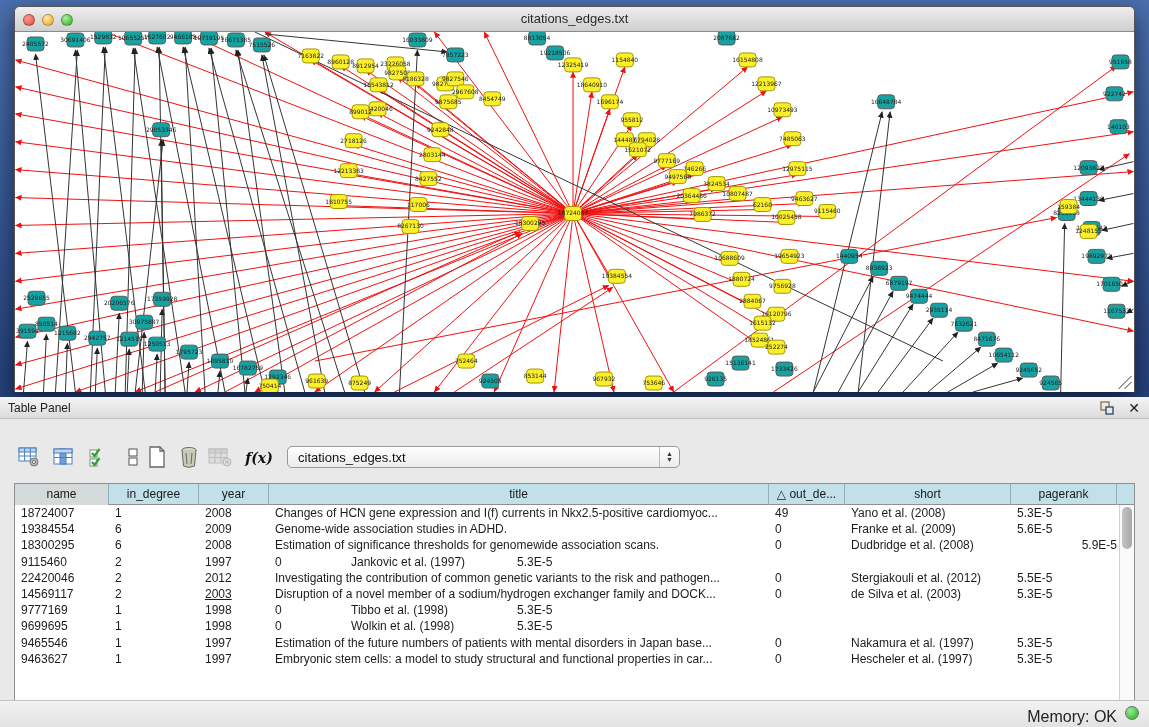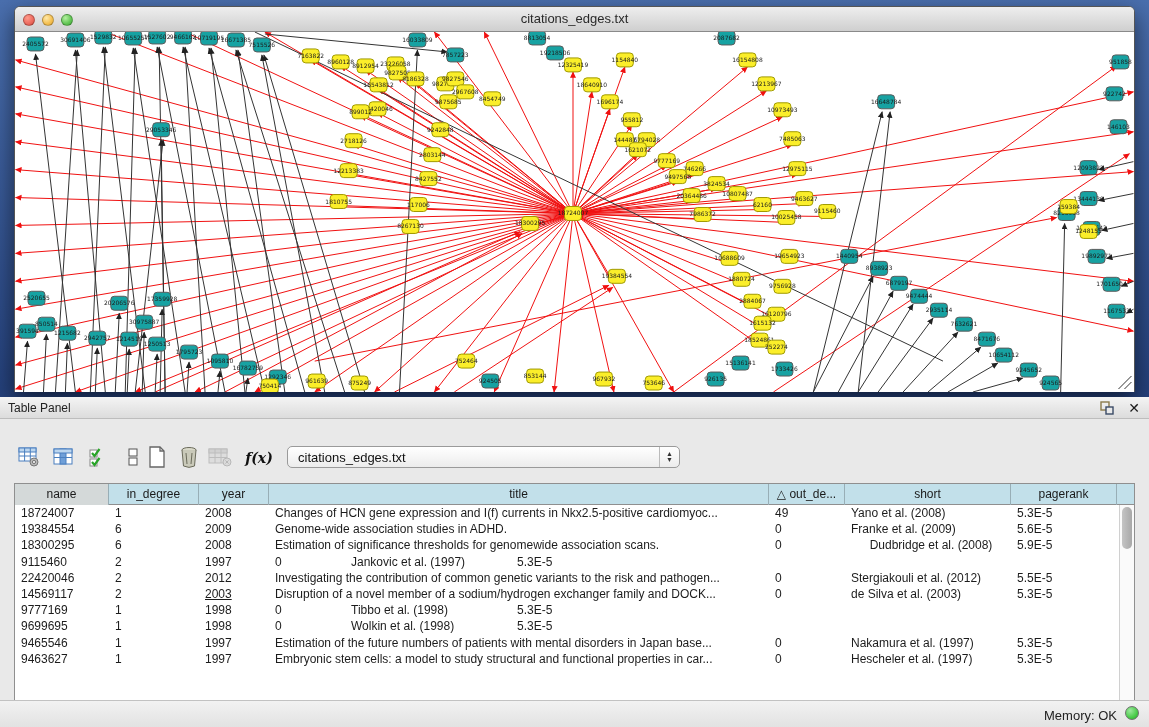--- a/index.html
+++ b/index.html
@@ -70,21 +70,21 @@
     display:flex; height:21px; border:1px solid #9a9a9a; border-radius:4px;
     overflow:hidden; background:#fff; }
   .seg { height:100%; padding:0 14px; font-size:13px; line-height:19px; color:#222;
     background:#fdfdfd; border-right:1px solid #b5b5b5; cursor:pointer; }
   .seg:last-child { border-right:none; }
   .seg.active { background:linear-gradient(#9a9a9a,#868686); color:#f3f3f3; }
 
   
   #status-bar { position:absolute; left:0; top:700px; width:1149px; height:27px;
     background:linear-gradient(#f2f2f2,#e2e2e2); border-top:1px solid #c2c2c2; }
-  #mem-label { position:absolute; right:32px; top:7px; font-size:13px; color:#222; }
+  #mem-label { position:absolute; right:32px; top:7px; font-size:16px; color:#222; }
   #mem-dot { position:absolute; right:10px; top:5px; width:14px; height:14px;
     border-radius:50%; background:radial-gradient(circle at 35% 30%,#9de89d,#44c944 65%,#2f9e2f);
     border:1px solid #6f6f6f; }
 </style>
 </head>
 <body>
 
 <div id="screen">
 
   <div id="desktop">
@@ -849,22 +849,22 @@
             <div class="td" style="width: 76px;">0</div>
             <div class="td" style="width: 166px;">Franke et al. (2009)</div>
             <div class="td" style="width: 106px;">5.6E-5</div>
           </div>
           <div class="tr">
             <div class="td" style="width: 94px;">18300295</div>
             <div class="td" style="width: 90px;">6</div>
             <div class="td" style="width: 70px;">2008</div>
             <div class="td" style="width: 500px;">Estimation of significance thresholds for genomewide association scans.</div>
             <div class="td" style="width: 76px;">0</div>
-            <div class="td" style="width: 166px; text-align: center;">Dudbridge et al. (2008)</div>
-            <div class="td" style="width: 106px;">5.9E-5</div>
+            <div class="td" style="width: 166px;">Dudbridge et al. (2008)</div>
+            <div class="td" style="width: 106px; text-align: right;">5.9E-5</div>
           </div>
           <div class="tr">
             <div class="td" style="width: 94px;">9115460</div>
             <div class="td" style="width: 90px;">2</div>
             <div class="td" style="width: 70px;">1997</div>
             <div class="td" style="width: 76px;">0</div>
             <div class="td" style="width: 166px;">Jankovic et al. (1997)</div>
             <div class="td" style="width: 106px;">5.3E-5</div>
           </div>
           <div class="tr">

